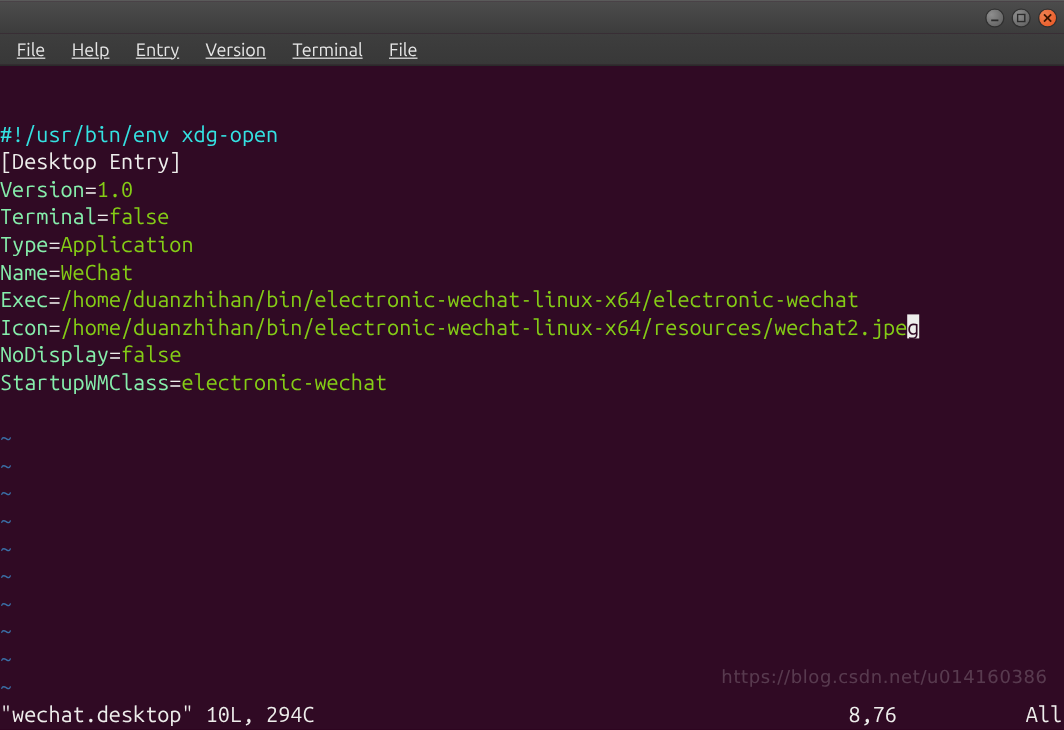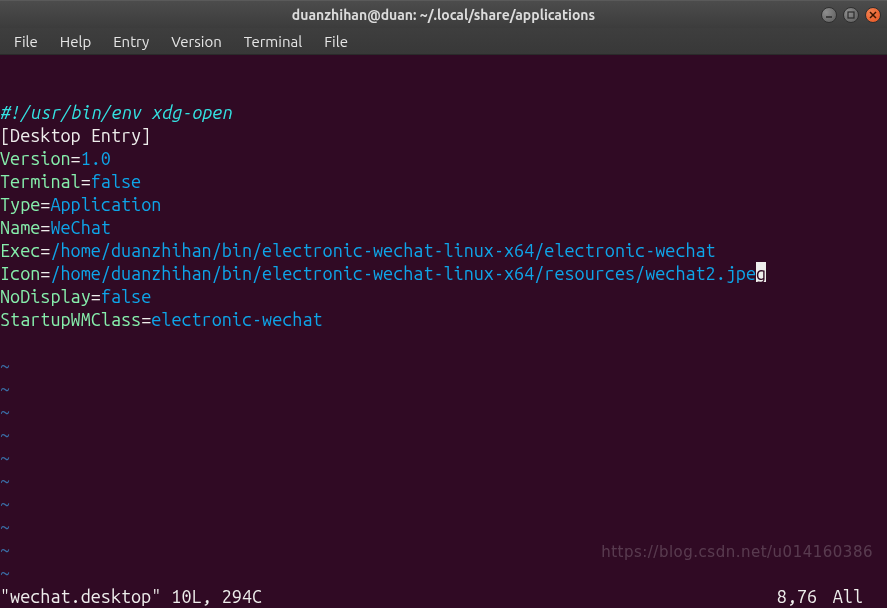--- a/index.html
+++ b/index.html
@@ -31,41 +31,41 @@
     height: 27px;
     background: linear-gradient(to bottom, #3e3e3e, #383838);
     display: flex;
     align-items: center;
     padding: 0 4px;
     gap: 2px;
     color: #e6e6e6;
     font-size: 15px;
     border-bottom: 1px solid #2a2a2a;
   }
-  .menu-item { padding: 3px 10px; cursor: pointer; border-radius: 3px; }
+  .menu-item { padding: 3px 10px; cursor: pointer; border-radius: 3px; text-decoration: underline; }
 
   .terminal {
     width: 887px;
     height: calc(608px - 28px - 27px);
     background: #300a24;
     font-family: "Ubuntu Mono", "DejaVu Sans Mono", monospace;
     font-size: 18px;
     line-height: 23px;
     color: #eeeeec;
     position: relative;
     white-space: pre;
     overflow: hidden;
   }
   .terminal .content { padding: 0; }
   .line { height: 23px; }
-  .tok-shebang { color: #34e2e2; font-style: italic; }
+  .tok-shebang { color: #34e2e2; }
   .tok-header  { color: #eeeeec; margin-top: 28px; }
   .tok-key     { color: #86efac; }
   .tok-eq      { color: #eeeeec; }
-  .tok-val     { color: #0ea5e9; }
+  .tok-val     { color: #84cc16; }
   .tilde { color: #3a6ea5; }
   .cursor {
     display: inline-block;
     width: 10px; height: 20px;
     background: #eeeeec;
     color: #300a24;
     vertical-align: baseline;
   }
 
   .statusline {
@@ -73,39 +73,38 @@
     left: 0; right: 0; bottom: 0;
     height: 23px;
     display: flex;
     font-family: inherit;
     font-size: 18px;
     color: #eeeeec;
     background: #300a24;
   }
   .statusline .sl-left { flex: 0 0 auto; padding-left: 0; }
   .statusline .sl-spacer { flex: 1; }
-  .statusline .sl-pos { width: 110px; text-align: right; }
-  .statusline .sl-pct { width: 70px; text-align: right; padding-right: 24px; }
+  .statusline .sl-pos { width: 110px; text-align: left; }
+  .statusline .sl-pct { width: 70px; text-align: right; padding-right: 2px; }
 
   .watermark {
     position: absolute;
     right: 14px;
-    bottom: 44px;
+    bottom: 32px;
     color: rgba(230,230,230,0.22);
     font-family: "DejaVu Sans", sans-serif;
     font-size: 15px;
     letter-spacing: 0.5px;
     pointer-events: none;
   }
 </style>
 </head>
 <body>
 
 <div class="titlebar">
-  <div class="title">duanzhihan@duan: ~/.local/share/applications</div>
   <div class="window-controls">
     <div class="wc-btn">
       <svg width="8" height="8" viewBox="0 0 8 8">
           <line x1="1" y1="6" x2="7" y2="6" stroke="#2b2b2b" stroke-width="1.5"></line>
         </svg>
     </div>
     <div class="wc-btn">
       <svg width="8" height="8" viewBox="0 0 8 8">
           <rect x="1" y="1" width="6" height="6" fill="none" stroke="#2b2b2b" stroke-width="1.2"></rect>
         </svg>

